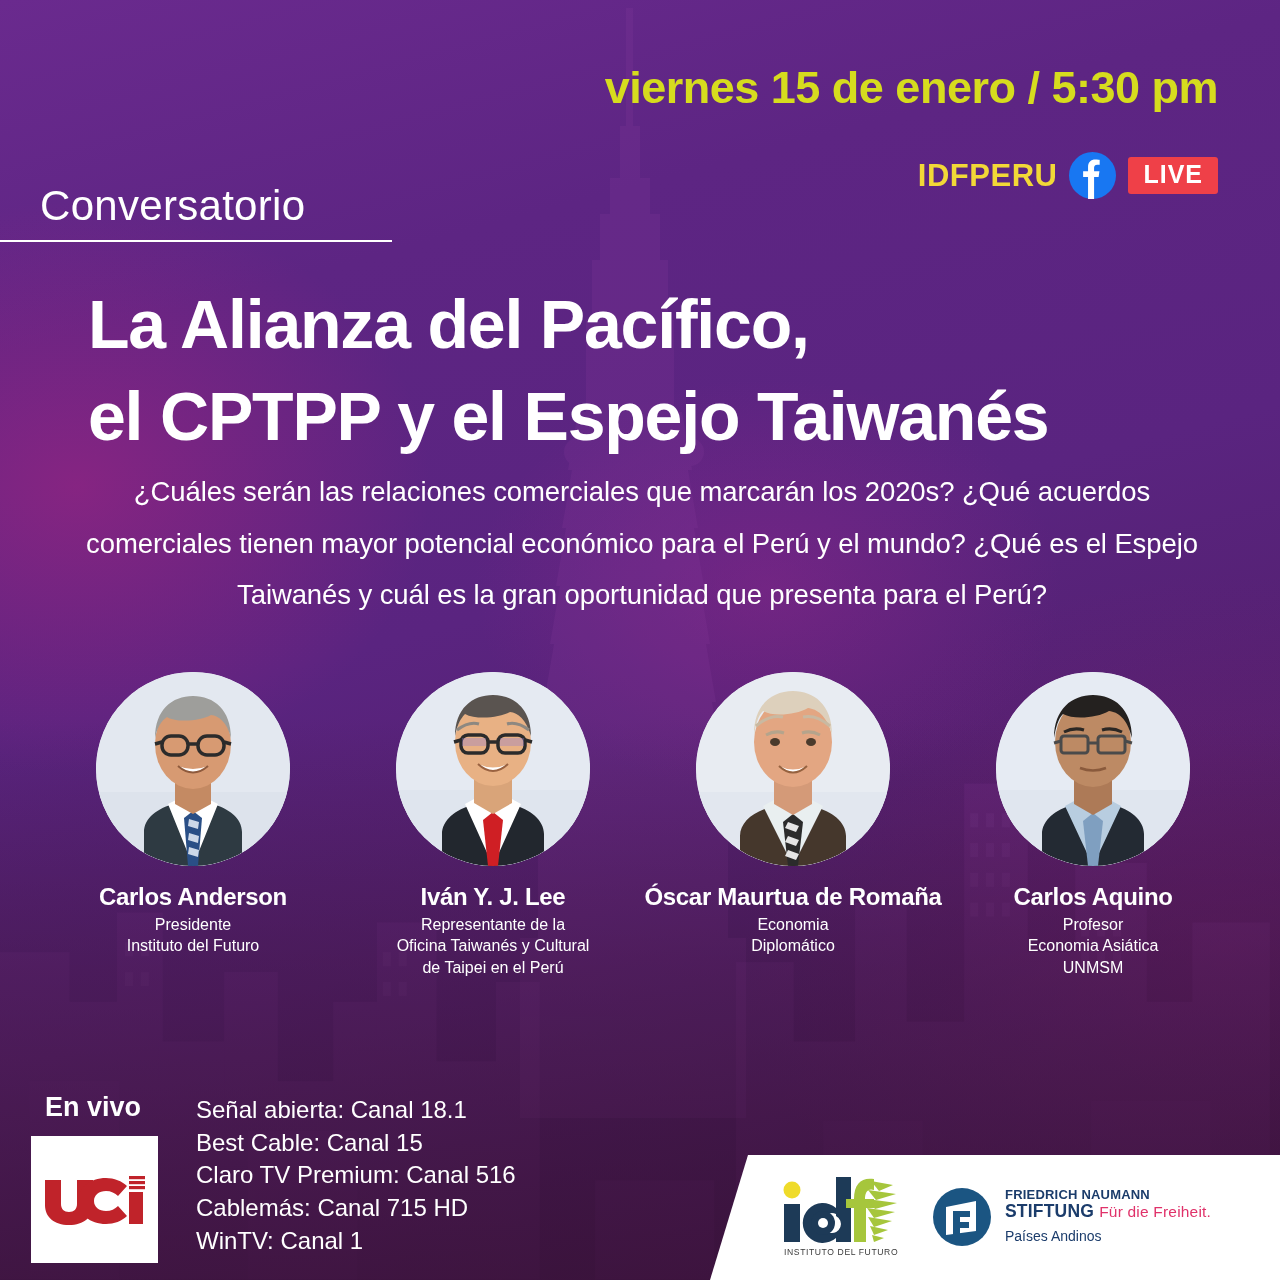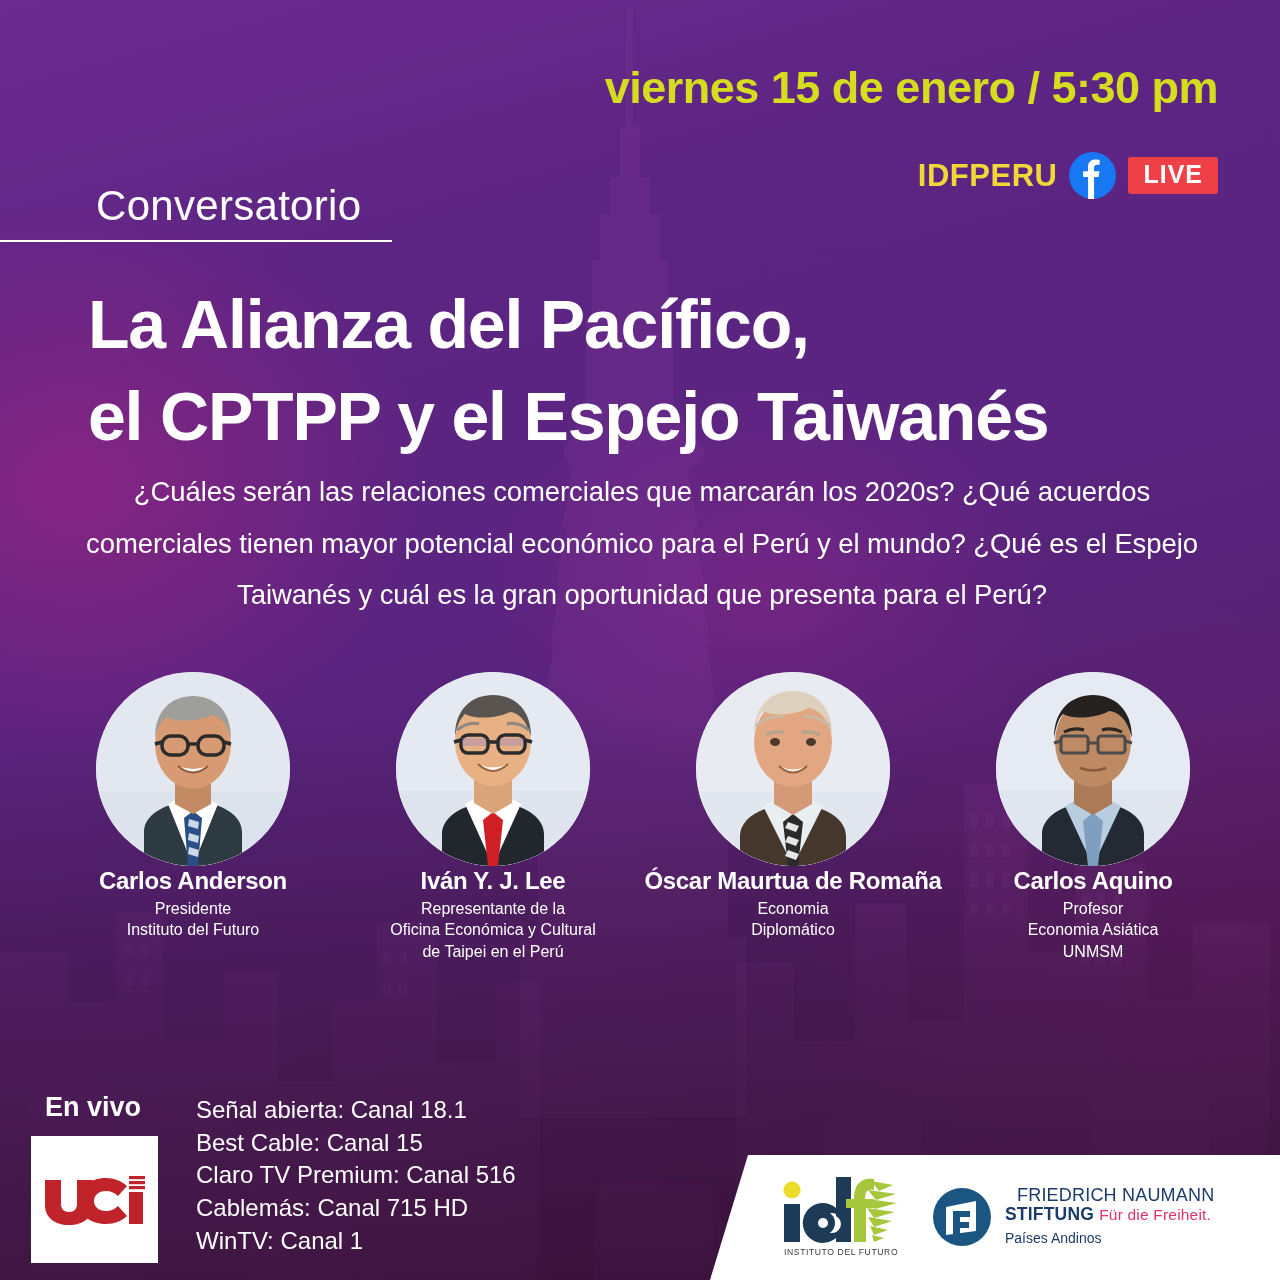--- a/index.html
+++ b/index.html
@@ -50,21 +50,21 @@
   .fb-circle svg{ position:absolute; left:0; top:0; }
   .live-badge{
     background:#ef4048; color:#fff; font-size:25px; font-weight:bold;
     letter-spacing:1px; padding:5px 15px 7px; border-radius:3px; line-height:1;
   }
 
   
   .conv-wrap{ position:absolute; left:0; top:182px; width:392px; }
   .conv{
     font-size:42px; color:#ffffff; font-weight:300;
-    letter-spacing:.3px; padding-left:96px;
+    letter-spacing:.3px; padding-left:40px;
   }
   .conv-rule{
     margin-top:10px; height:2px; background:#ffffff; width:392px;
   }
 
   
   .title{
     position:absolute; left:88px; top:288px; width:1130px;
     color:#ffffff; font-weight:bold;
     font-size:68px; line-height:1.08; letter-spacing:-1.2px;
@@ -84,21 +84,21 @@
     display:flex; justify-content:space-between; align-items:flex-start;
   }
   .sp{ width:290px; display:flex; flex-direction:column; align-items:center; }
   .sp-photo{
     width:194px; height:194px; border-radius:50%; overflow:hidden;
     position:relative; flex:none;
     background:linear-gradient(170deg,#e9edf3 0%,#dfe5ee 45%,#cfd8e4 100%);
   }
   .sp-photo svg{ position:absolute; left:0; top:0; }
   .sp-name{
-    margin-top:1px; color:#ffffff; font-weight:bold;
+    margin-top:17px; color:#ffffff; font-weight:bold;
     font-size:24px; letter-spacing:-.3px; text-align:right; white-space:nowrap;
   }
   .sp-role{
     color:#ffffff; font-size:16px; line-height:1.34;
     text-align:center; margin-top:3px;
   }
 
   
   .envivo-label{
     position:absolute; left:45px; top:1092px;
@@ -122,21 +122,21 @@
     position:absolute; right:0; bottom:0; width:570px; height:125px;
     background:#ffffff;
     clip-path:polygon(38px 0, 100% 0, 100% 100%, 0 100%);
     display:flex; align-items:center; gap:30px;
     padding-left:66px;
   }
   .logo-idf{ flex:none; }
   .fns{ display:flex; align-items:flex-start; gap:13px; flex:none; }
   .fns-mark{ flex:none; margin-top:2px; }
   .fns-txt{ line-height:1.12; }
-  .fns-l1{ font-size:18px; font-weight:normal; color:#1b3c6b; letter-spacing:.2px; white-space:nowrap;margin-left:12px; }
+  .fns-l1{ font-size:13px; font-weight:bold; color:#1b3c6b; letter-spacing:.2px; white-space:nowrap; }
   .fns-l2{ font-size:17.5px; font-weight:bold; color:#1b3c6b; letter-spacing:.2px; white-space:nowrap; }
   .fns-l2 .free{ color:#e0326a; font-weight:normal; font-size:15.5px; }
   .fns-l3{ font-size:14px; color:#1b3c6b; margin-top:7px; white-space:nowrap; }
 </style>
 </head>
 <body>
 
 <div class="poster">
 
   <div class="bg-base"></div>
@@ -324,21 +324,21 @@
             </g>
             <path d="M66 66 h24 v8 h-24z" fill="#8e7ccd" opacity=".35"></path>
             <path d="M104 66 h24 v8 h-24z" fill="#8e7ccd" opacity=".35"></path>
             <path d="M82 92 q15 14 30 0 q-15 7 -30 0z" fill="#ffffff"></path>
             <path d="M82 92 q15 14 30 0" fill="none" stroke="#9a6240" stroke-width="2"></path>
           </g>
         </svg>
       </div>
       <div class="sp-name">Iván Y. J. Lee</div>
       <div class="sp-role" style="white-space:pre-line">Representante de la
-Oficina Económica y Cultural
+Oficina Taiwanés y Cultural
 de Taipei en el Perú</div>
     </div>
 
     <div class="sp">
       <div class="sp-photo">
         <svg width="194" height="194" viewBox="0 0 194 194" aria-hidden="true">
           <defs>
               <clipPath id="c3">
                 <circle cx="97" cy="97" r="97"></circle>
               </clipPath>

